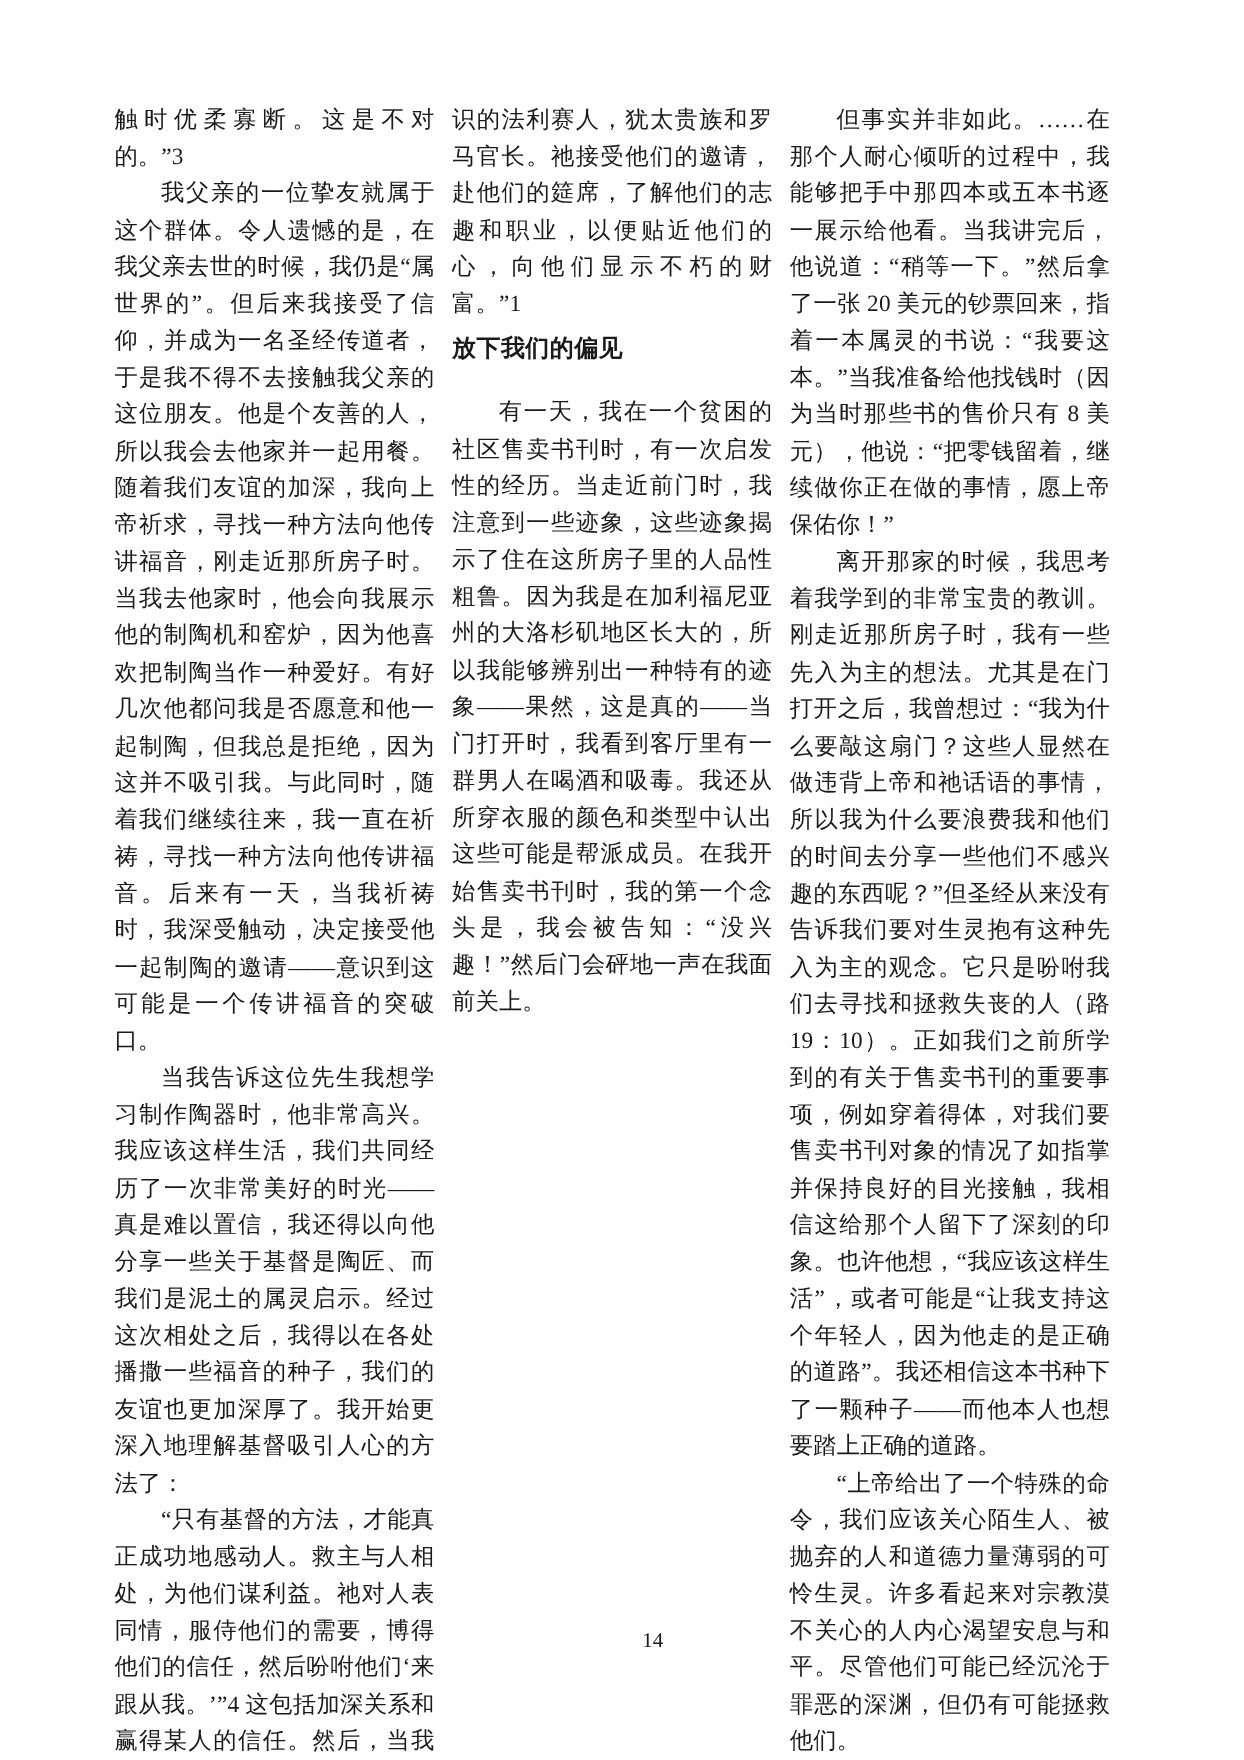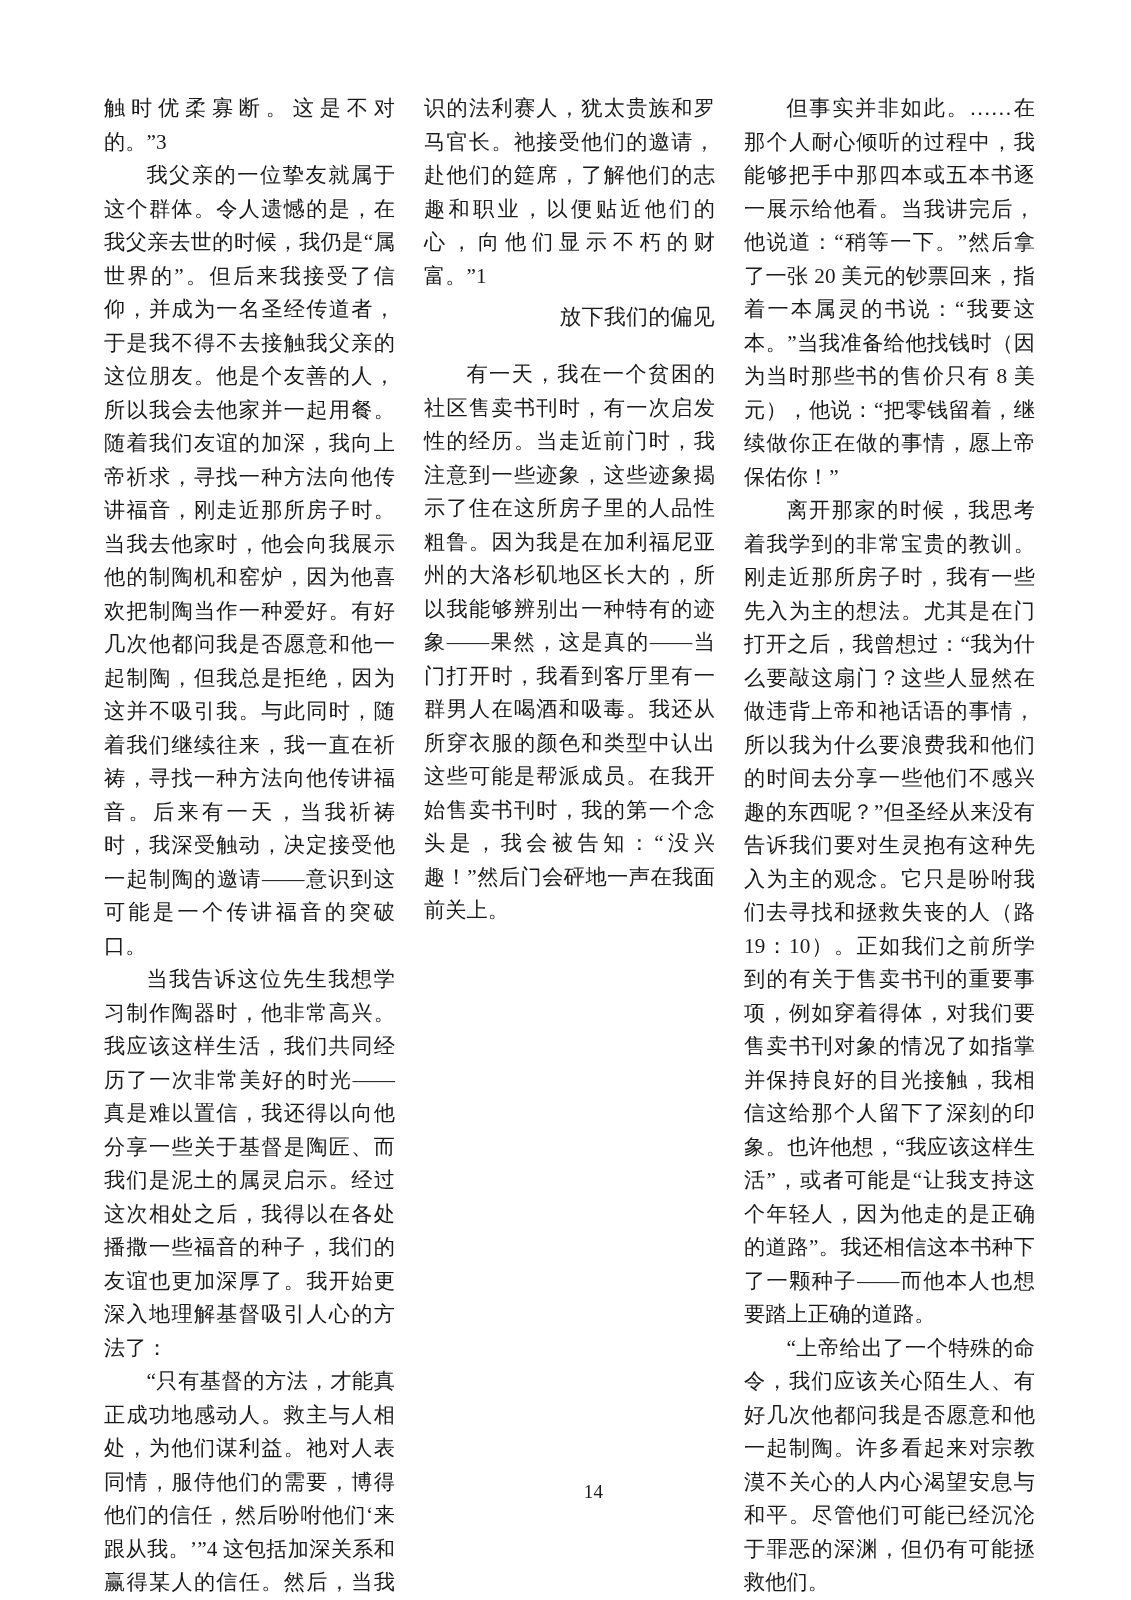--- a/index.html
+++ b/index.html
@@ -21,21 +21,21 @@
   }
   #columns {
     position: absolute;
     left: 104px;
     top: 92px;
     width: 930px;
     height: 1380px;
     display: flex;
     flex-direction: row;
     justify-content: flex-start;
-    gap: 29px;
+    gap: 16px;
   }
   .column {
     width: 291px;
     flex: 0 0 291px;
     box-sizing: border-box;
   }
   .para {
     margin: 0;
     font-size: 21.2px;
     line-height: 33.5px;
@@ -45,22 +45,22 @@
     word-break: break-all;
     text-indent: 2em;
   }
   .para.noindent {
     text-indent: 0;
   }
   .heading {
     margin: 9px 0 26px 0;
     font-size: 21.8px;
     line-height: 30px;
-    font-weight: normal;
-    text-align: right;
+    font-weight: bold;
+    text-align: left;
     text-indent: 0;
     letter-spacing: 0.4px;
   }
   #page-number {
     position: absolute;
     left: 0;
     top: 1481px;
     width: 1131px;
     text-align: center;
     font-size: 19px;
@@ -87,21 +87,21 @@
 
     <div class="column">
       <p class="para noindent">识的法利赛人，犹太贵族和罗马官长。祂接受他们的邀请，赴他们的筵席，了解他们的志趣和职业，以便贴近他们的心，向他们显示不朽的财富。”1</p>
       <h2 class="heading">放下我们的偏见</h2>
       <p class="para">有一天，我在一个贫困的社区售卖书刊时，有一次启发性的经历。当走近前门时，我注意到一些迹象，这些迹象揭示了住在这所房子里的人品性粗鲁。因为我是在加利福尼亚州的大洛杉矶地区长大的，所以我能够辨别出一种特有的迹象——果然，这是真的——当门打开时，我看到客厅里有一群男人在喝酒和吸毒。我还从所穿衣服的颜色和类型中认出这些可能是帮派成员。在我开始售卖书刊时，我的第一个念头是，我会被告知：“没兴趣！”然后门会砰地一声在我面前关上。</p>
     </div>
 
     <div class="column">
       <p class="para">但事实并非如此。……在那个人耐心倾听的过程中，我能够把手中那四本或五本书逐一展示给他看。当我讲完后，他说道：“稍等一下。”然后拿了一张 20 美元的钞票回来，指着一本属灵的书说：“我要这本。”当我准备给他找钱时（因为当时那些书的售价只有 8 美元），他说：“把零钱留着，继续做你正在做的事情，愿上帝保佑你！”</p>
       <p class="para">离开那家的时候，我思考着我学到的非常宝贵的教训。刚走近那所房子时，我有一些先入为主的想法。尤其是在门打开之后，我曾想过：“我为什么要敲这扇门？这些人显然在做违背上帝和祂话语的事情，所以我为什么要浪费我和他们的时间去分享一些他们不感兴趣的东西呢？”但圣经从来没有告诉我们要对生灵抱有这种先入为主的观念。它只是吩咐我们去寻找和拯救失丧的人（路 19：10）。正如我们之前所学到的有关于售卖书刊的重要事项，例如穿着得体，对我们要售卖书刊对象的情况了如指掌并保持良好的目光接触，我相信这给那个人留下了深刻的印象。也许他想，“我应该这样生活”，或者可能是“让我支持这个年轻人，因为他走的是正确的道路”。我还相信这本书种下了一颗种子——而他本人也想要踏上正确的道路。</p>
-      <p class="para">“上帝给出了一个特殊的命令，我们应该关心陌生人、有好几次他都问我是否愿意和他一起制陶。许多看起来对宗教漠不关心的人内心渴望安息与和平。尽管他们可能已经沉沦于罪恶的深渊，但仍有可能拯救他们。</p>
+      <p class="para">“上帝给出了一个特殊的命令，我们应该关心陌生人、被抛弃的人和道德力量薄弱的可怜生灵。许多看起来对宗教漠不关心的人内心渴望安息与和平。尽管他们可能已经沉沦于罪恶的深渊，但仍有可能拯救他们。</p>
       <p class="para">“要告诉灰心迷路的可怜人不必绝望。他们虽然犯了错误，没有造就正直的品格，上帝仍乐意恢复他们，将救恩的喜乐赐给他们。祂喜欢接纳看起来没有希望的材料，就是撒但所藉以作工的人，使他们承受祂的恩典。祂乐意拯救他们脱离那行将临到背道之人的忿怒。要告诉他们：每个人都可以得到医治和洁净。在</p>
     </div>
 
   </div>
 
   <div id="page-number">14</div>
 
 </div>
 
 </body></html>

